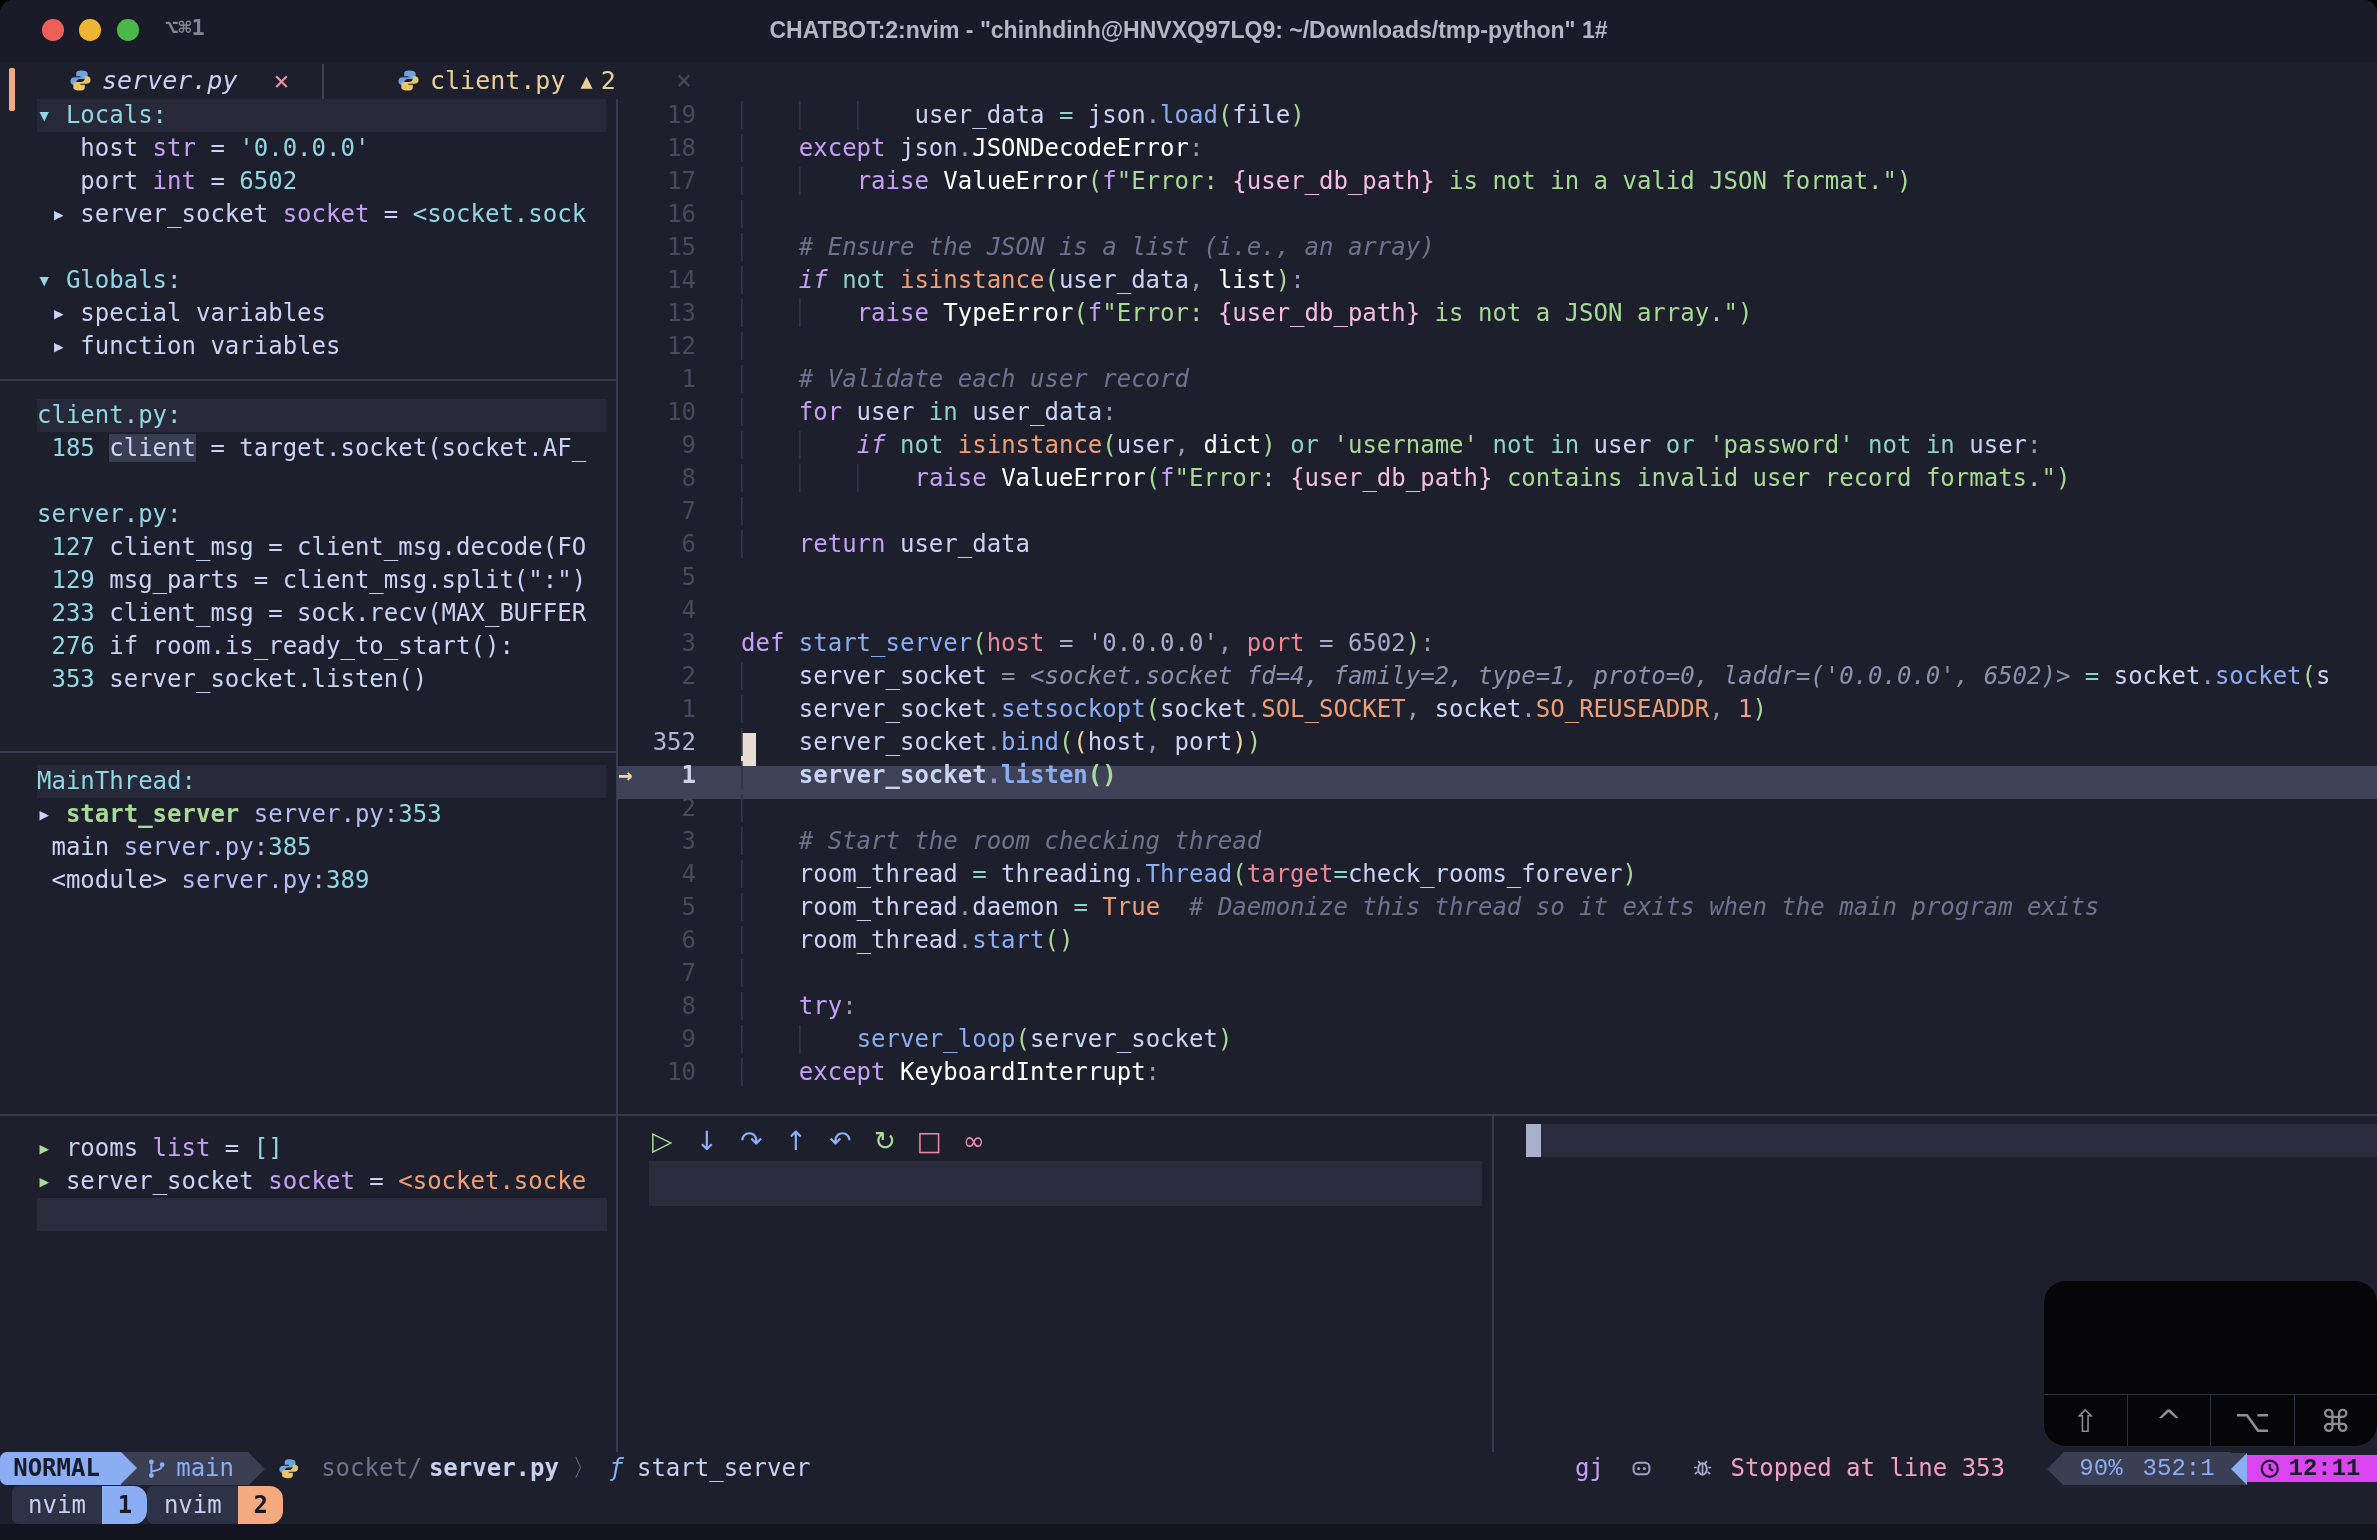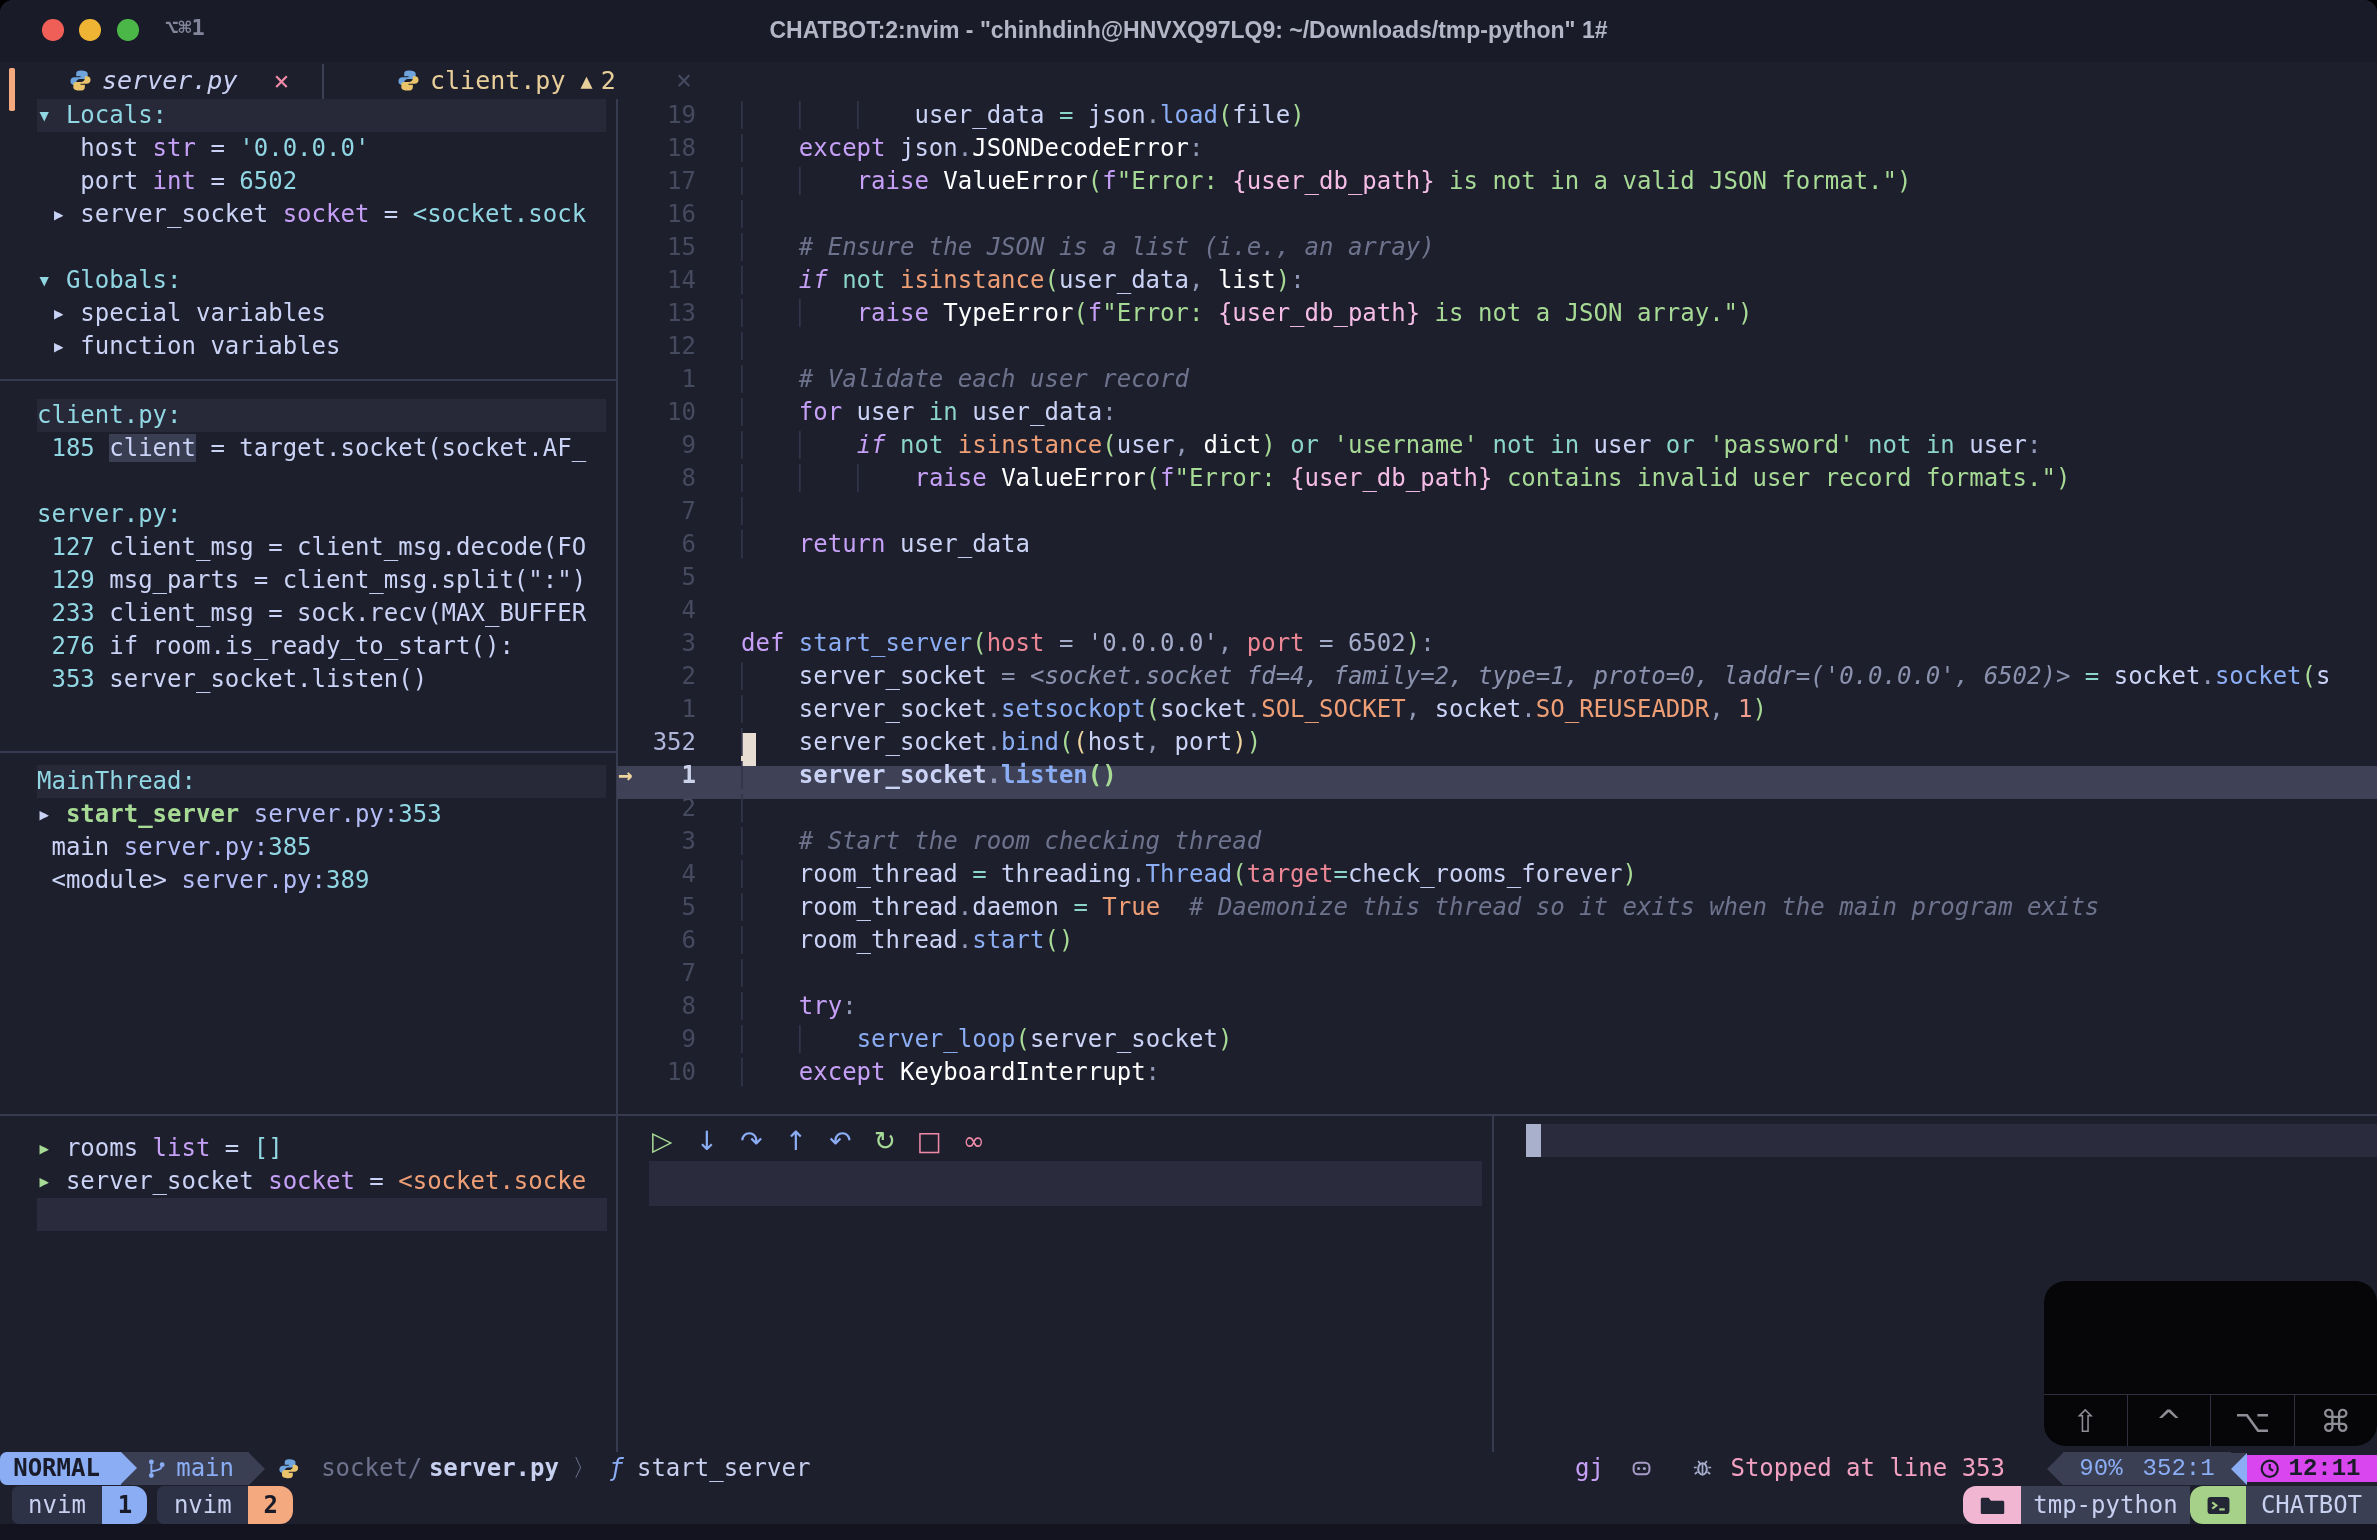--- a/index.html
+++ b/index.html
@@ -71,21 +71,21 @@
   .crumb-f{color:#8aadf4;font-style:italic;} .crumb-sym{color:#c8d0f0;margin-left:6.6px;}
   .sl-gj{position:absolute;left:1575px;top:0;line-height:33px;color:#c6a0f6;}
   .sl-ico1{position:absolute;left:1630px;top:5px;} .sl-ico2{position:absolute;left:1691px;top:4.1px;}
   .sl-stopped{position:absolute;right:372px;top:0;line-height:33px;color:#f2a1c2;}
   .sl-right{position:absolute;right:0;top:0;height:33px;display:flex;align-items:center;font-family:Liberation Mono, monospace;}
   .seg-pos{background:#3b3f54;color:#8aadf4;height:33px;line-height:33px;padding:0 16.5px;display:flex;gap:20px;}
   .seg-time{background:#d946ef;color:#1a1b28;font-weight:bold;height:27px;line-height:33px;
     padding:0 16.5px 0 11.6px;display:flex;align-items:center;gap:8.3px;}
   
   .tmuxbar{position:absolute;left:0;top:1486px;width:100%;height:38px;font-size:24px;}
-  .tm-left{position:absolute;left:11.6px;top:0;display:flex;gap:10px;height:38px;}
+  .tm-left{position:absolute;left:11.6px;top:0;display:flex;height:38px;}
   .tm-win{display:flex;height:38px;}
   .tm-name{background:#2e3247;color:#c8d0f0;height:38px;line-height:38px;padding:0 16.5px;border-radius:6.6px 0 0 6.6px;}
   .tm-badge{height:38px;line-height:38px;width:45px;text-align:center;color:#1a1b28;font-weight:bold;
     border-radius:0 13.2px 13.2px 0;}
   .tm-right{position:absolute;right:0;top:0;display:flex;height:38px;align-items:center;}
   .tm-icoseg{height:38px;display:flex;align-items:center;justify-content:center;}
   .tm-pink{width:58px;background:#f0b6d2;border-radius:13.2px 0 0 13.2px;}
   .tm-green{width:56px;background:#a6d189;border-radius:13.2px 0 0 13.2px;}
   .tm-txtseg{height:38px;line-height:38px;background:#3b3f54;color:#c8d0f0;text-align:center;}
   .tm-dir{width:169px;} .tm-session{width:131px;}
@@ -360,40 +360,20 @@
     <div class="tm-left" id="tmuxwins">
         <div class="tm-win">
           <div class="tm-name">nvim</div>
           <div class="tm-badge" style="background: rgb(138, 173, 244);">1</div>
         </div>
         <div class="tm-win">
           <div class="tm-name">nvim</div>
           <div class="tm-badge" style="background: rgb(245, 169, 127);">2</div>
         </div>
       </div>
-    <div class="tm-right">
-      <div class="tm-icoseg tm-pink">
-        <span>
-          <svg width="25" height="25" viewBox="0 0 16 16">
-              <path fill="#232634" d="M1.5 3h4l1.5 2h7.5c.6 0 1 .4 1 1v6.5c0 .6-.4 1-1 1h-13c-.6 0-1-.4-1-1V4c0-.6.4-1 1-1z"></path>
-            </svg>
-        </span>
-      </div>
-      <div class="tm-txtseg tm-dir">tmp-python</div>
-      <div class="tm-icoseg tm-green">
-        <span>
-          <svg width="25" height="25" viewBox="0 0 16 16">
-              <rect x="1" y="2.5" width="14" height="11" rx="2" fill="#232634"></rect>
-              <path d="M4 6l2.6 2L4 10" stroke="#a6d189" stroke-width="1.4" fill="none"></path>
-              <path d="M8.5 10.5h3.5" stroke="#a6d189" stroke-width="1.4"></path>
-            </svg>
-        </span>
-      </div>
-      <div class="tm-txtseg tm-session">CHATBOT</div>
-    </div>
   </div>
   <div class="bottomstrip"></div>
 
   <div class="kbd">
     <div class="kbd-row" id="kbdrow">
         <div class="kbd-key">⇧</div>
         <div class="kbd-key">^</div>
         <div class="kbd-key">⌥</div>
         <div class="kbd-key">⌘</div>
       </div>

